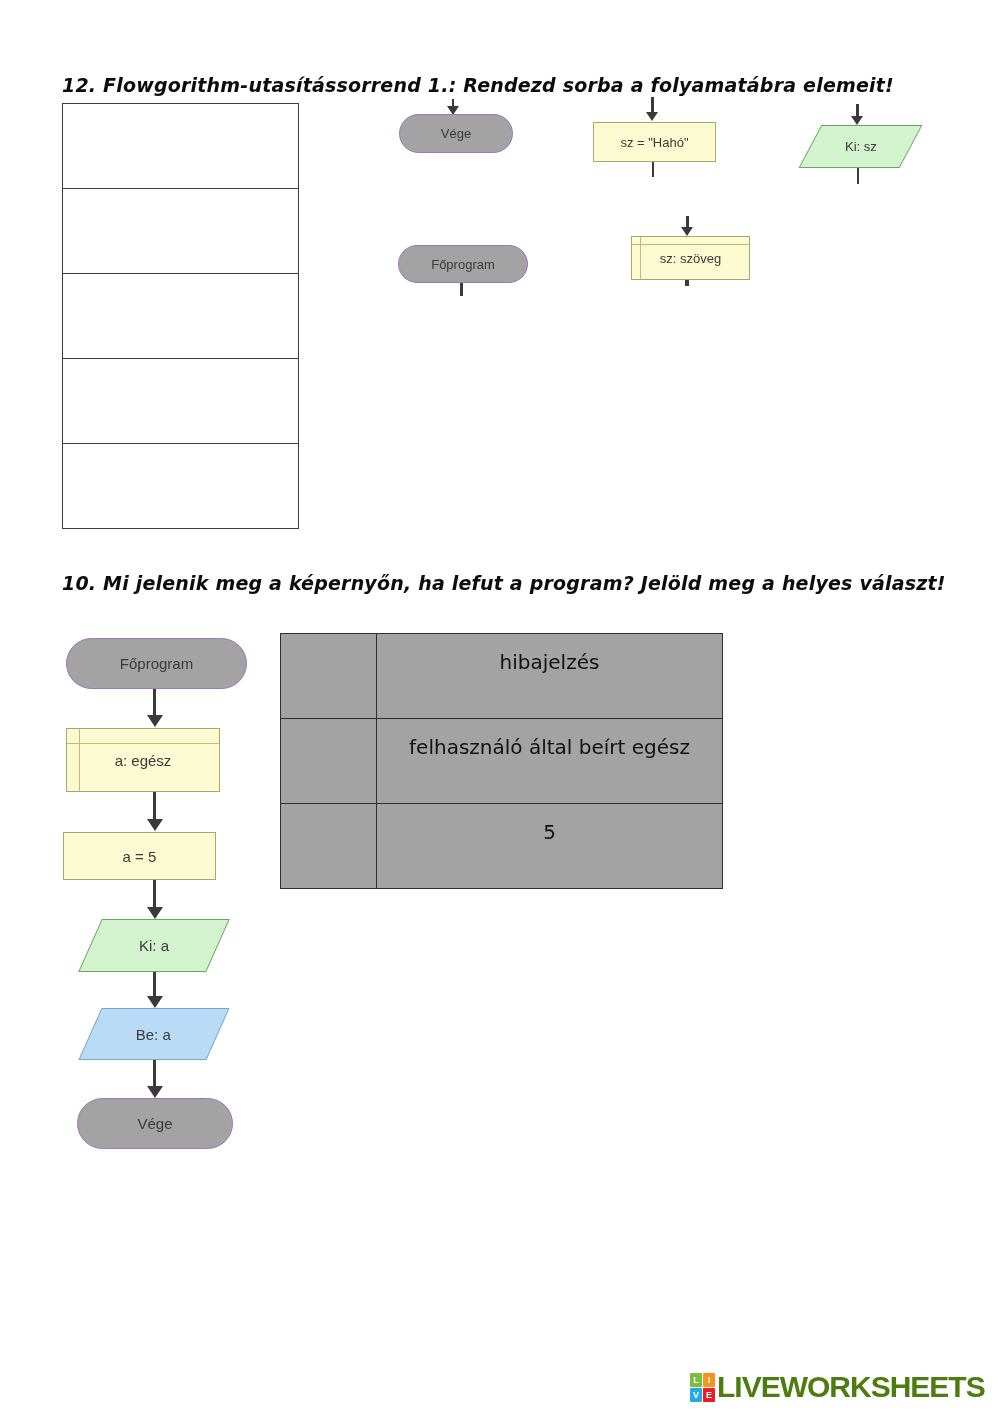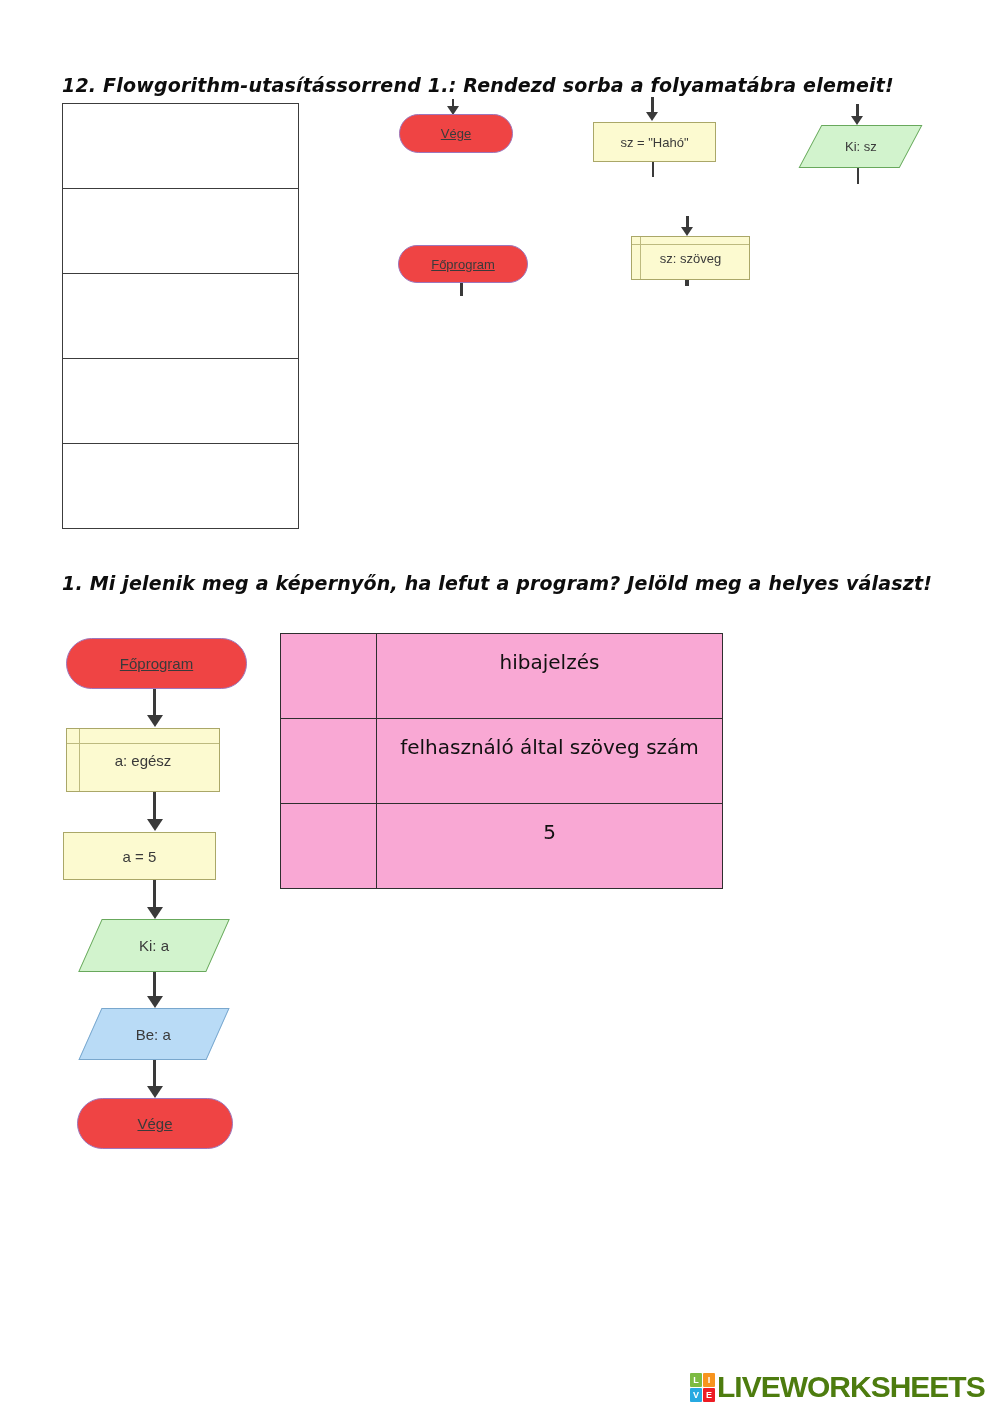--- a/index.html
+++ b/index.html
@@ -11,21 +11,21 @@
     position:absolute; font-weight:bold; font-style:italic;
     font-size:19px; color:#0d0d0d; letter-spacing:0.2px; white-space:nowrap;
     font-family:"DejaVu Sans", sans-serif;
   }
   
   .shape {
     position:absolute; box-sizing:border-box; display:flex;
     align-items:center; justify-content:center;
     color:#3a3a3a; white-space:nowrap;
   }
-  .terminal { background:#ef4444; border:1.5px solid #9d76bb;text-decoration:underline; }
+  .terminal { background:#a3a3a3; border:1.5px solid #9d76bb; }
   .process  { background:#fcfad0; border:1.5px solid #aaa768; }
   .declare  { background:#fcfad0; border:1.5px solid #aaa768; position:absolute; }
   .inner-h { position:absolute; left:0; right:0; height:1px; background:#bdba7f; }
   .inner-v { position:absolute; top:0; bottom:0; width:1px; background:#bdba7f; }
   .para { position:absolute; box-sizing:border-box; display:flex; align-items:center; justify-content:center; color:#3a3a3a; }
   .out-col  { background:#d2f3cd; border:1.5px solid #68a85c; }
   .in-col   { background:#b9dbf6; border:1.5px solid #79a7cd; }
   .skew28 { transform:skewX(-28deg); }
   .skew24 { transform:skewX(-24deg); }
   .unskew28 { transform:skewX(28deg); }
@@ -38,21 +38,21 @@
           border-left:6px solid transparent; border-right:6px solid transparent;
           border-top:9px solid #3a3a3a; }
   .ah-l { position:absolute; width:0; height:0;
           border-left:8px solid transparent; border-right:8px solid transparent;
           border-top:12px solid #3a3a3a; }
   
   .sort-table { position:absolute; left:62px; top:103px; width:235px; border:1px solid #3c3c3c; background:#fff; }
   .sort-row { height:84px; border-bottom:1px solid #3c3c3c; }
   .sort-row:last-child { border-bottom:none; }
   
-  .ans-table { position:absolute; left:280px; top:633px; width:441px; border:1px solid #2f2f2f; background:#f9a8d4; }
+  .ans-table { position:absolute; left:280px; top:633px; width:441px; border:1px solid #2f2f2f; background:#a3a3a3; }
   .ans-row { display:flex; height:84px; border-bottom:1px solid #2f2f2f; }
   .ans-row:last-child { border-bottom:none; }
   .ans-sel { width:95px; border-right:1px solid #2f2f2f; }
   .ans-txt { flex:1; display:flex; justify-content:center; align-items:flex-start;
              padding-top:16px; font-size:20px; color:#111;
              font-family:"DejaVu Sans", sans-serif; }
   
   .logo { position:absolute; left:690px; top:1370px; display:flex; align-items:center; }
   .logo-grid { width:25px; height:29px; display:grid;
                grid-template-columns:1fr 1fr; grid-template-rows:1fr 1fr; gap:1px; margin-right:2px; }
@@ -102,21 +102,21 @@
 
 <div class="stem" style="left:686px; top:216px; width:3px; height:12px;"></div>
 <div class="ah-s" style="left:681px; top:227px;"></div>
 <div class="declare shape fs13" style="left:631px; top:236px; width:119px; height:44px;justify-content:center;">
   <div class="inner-h" style="top:7px;"></div>
   <div class="inner-v" style="left:8px;"></div>
   <span>sz: szöveg</span>
 </div>
 <div class="stem" style="left:685px; top:280px; width:4px; height:6px;"></div>
 
-<div class="heading" style="left:62px; top:572px;">1. Mi jelenik meg a képernyőn, ha lefut a program? Jelöld meg a helyes választ!</div>
+<div class="heading" style="left:62px; top:572px;">10. Mi jelenik meg a képernyőn, ha lefut a program? Jelöld meg a helyes választ!</div>
 
 <div class="shape terminal fs15" style="left:66px; top:638px; width:181px; height:51px; border-radius:26px;">
   <span>Főprogram</span>
 </div>
 <div class="stem" style="left:153px; top:689px; width:3px; height:27px;"></div>
 <div class="ah-l" style="left:147px; top:715px;"></div>
 
 <div class="declare shape fs15" style="left:66px; top:728px; width:154px; height:64px;">
   <div class="inner-h" style="top:14px;"></div>
   <div class="inner-v" style="left:12px;"></div>
@@ -147,21 +147,21 @@
   <span>Vége</span>
 </div>
 
 <div class="ans-table">
   <div class="ans-row">
     <div class="ans-sel"></div>
     <div class="ans-txt">hibajelzés</div>
   </div>
   <div class="ans-row">
     <div class="ans-sel"></div>
-    <div class="ans-txt">felhasználó által szöveg szám</div>
+    <div class="ans-txt">felhasználó által beírt egész</div>
   </div>
   <div class="ans-row">
     <div class="ans-sel"></div>
     <div class="ans-txt">5</div>
   </div>
 </div>
 
 <div class="logo">
   <div class="logo-grid">
     <div class="logo-sq sq-l">L</div>

